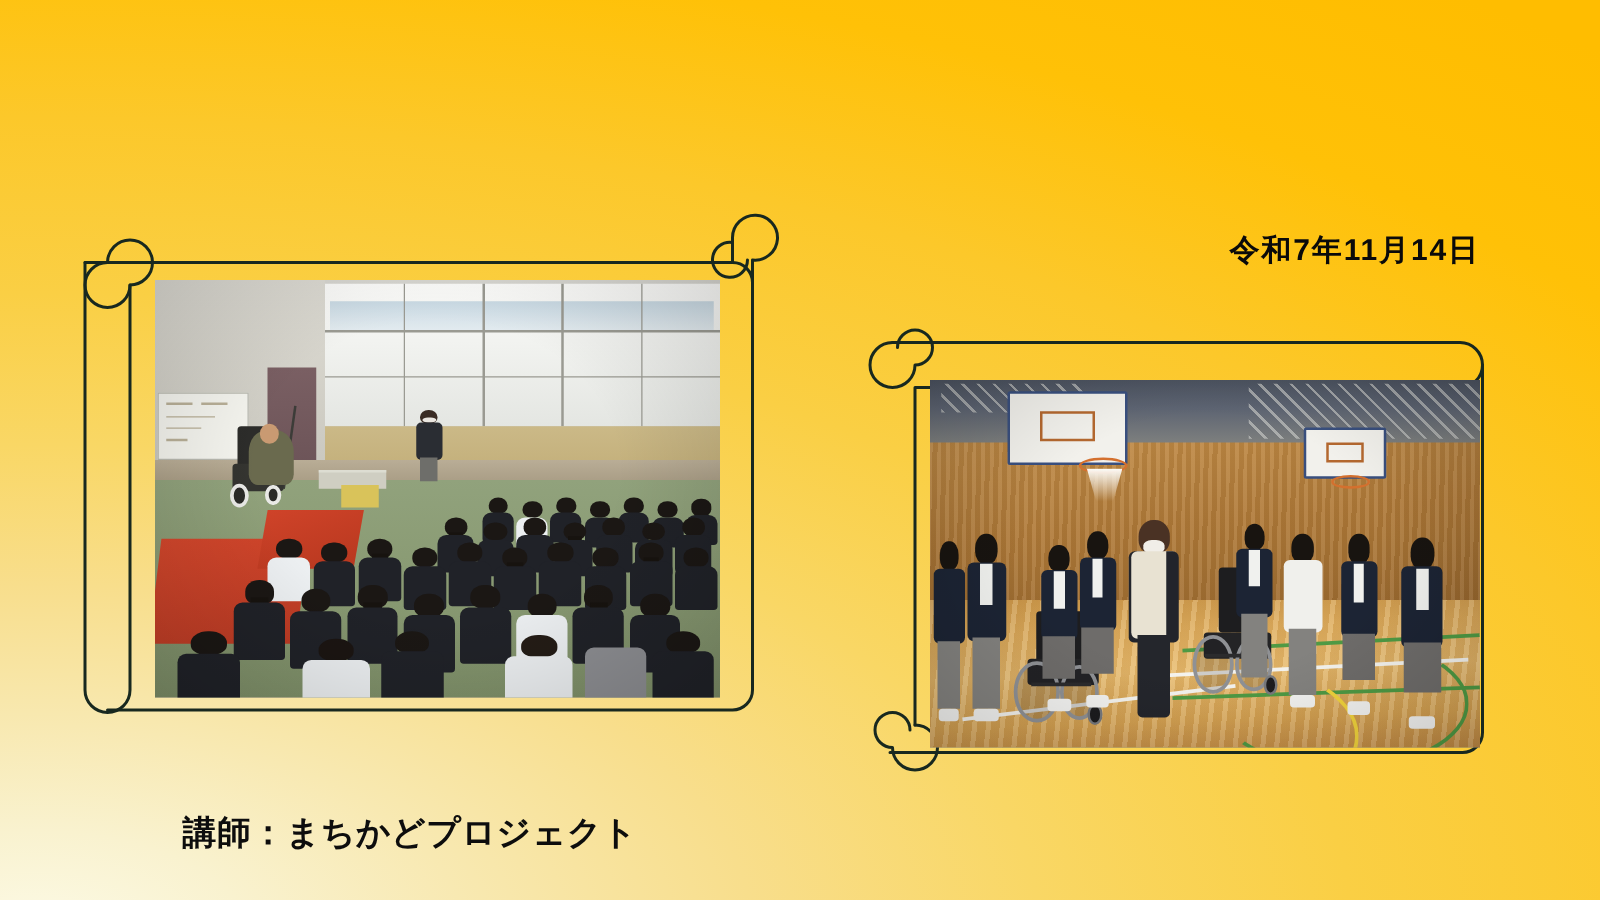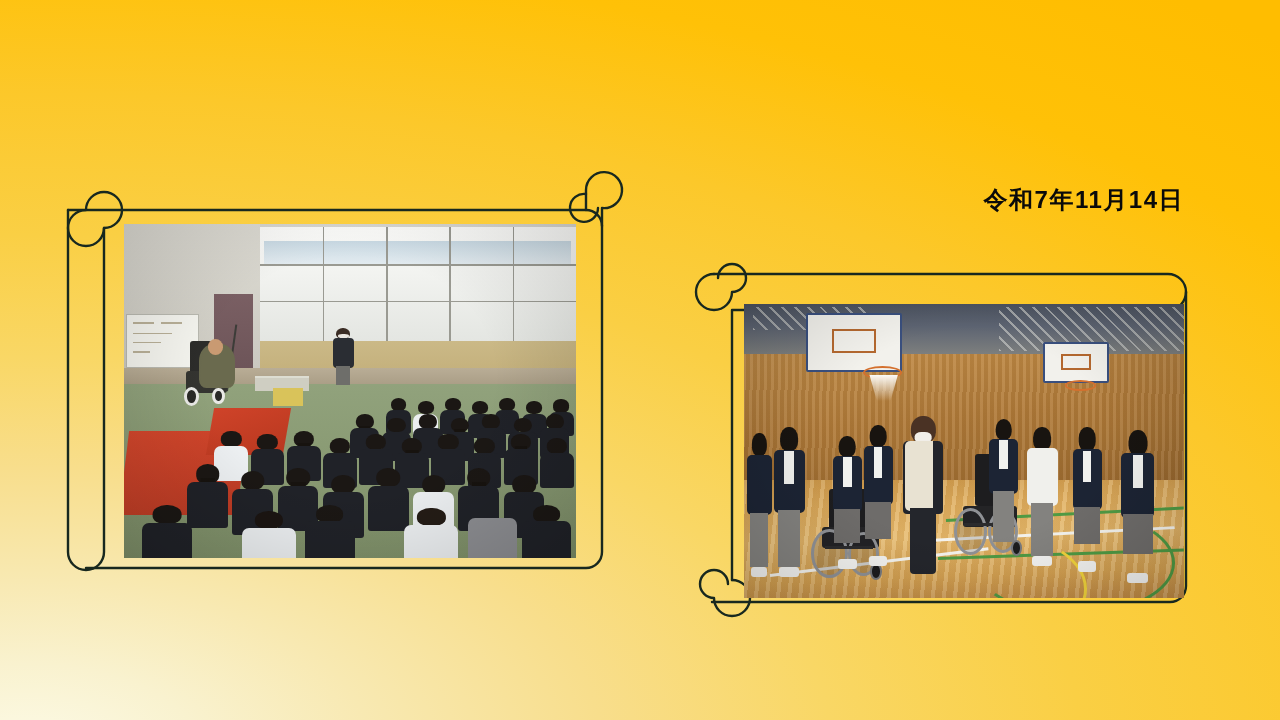--- a/index.html
+++ b/index.html
@@ -198,20 +198,21 @@
   
   .photo::after { content:""; position:absolute; inset:0; pointer-events:none;
                   background:radial-gradient(ellipse at 50% 45%,rgba(0,0,0,0) 45%,rgba(0,0,0,.17) 100%); }
 </style>
 </head>
 <body>
 
 <div id="slide">
 
   <div id="date">令和7年11月14日</div>
+  <div id="presenter">講師：まちかどプロジェクト</div>
 
   <div class="scroll-frame" style="left:46px; top:168px;">
     <svg width="570" height="446" viewBox="0 0 570 446">
 
       <path class="scroll-line" d="M 22 42 L 540 42 A 16 16 0 0 1 556 58 L 556 384 A 16 16 0 0 1 540 400 L 40 400"></path>
 
       <path class="scroll-line" d="M 22 42 L 22 384 A 18 18 0 0 0 58 384 L 58 60"></path>
 
       <path class="scroll-line" d="M 58 60 A 18 18 0 1 0 40 42 A 18 18 0 1 0 58 60"></path>
 

